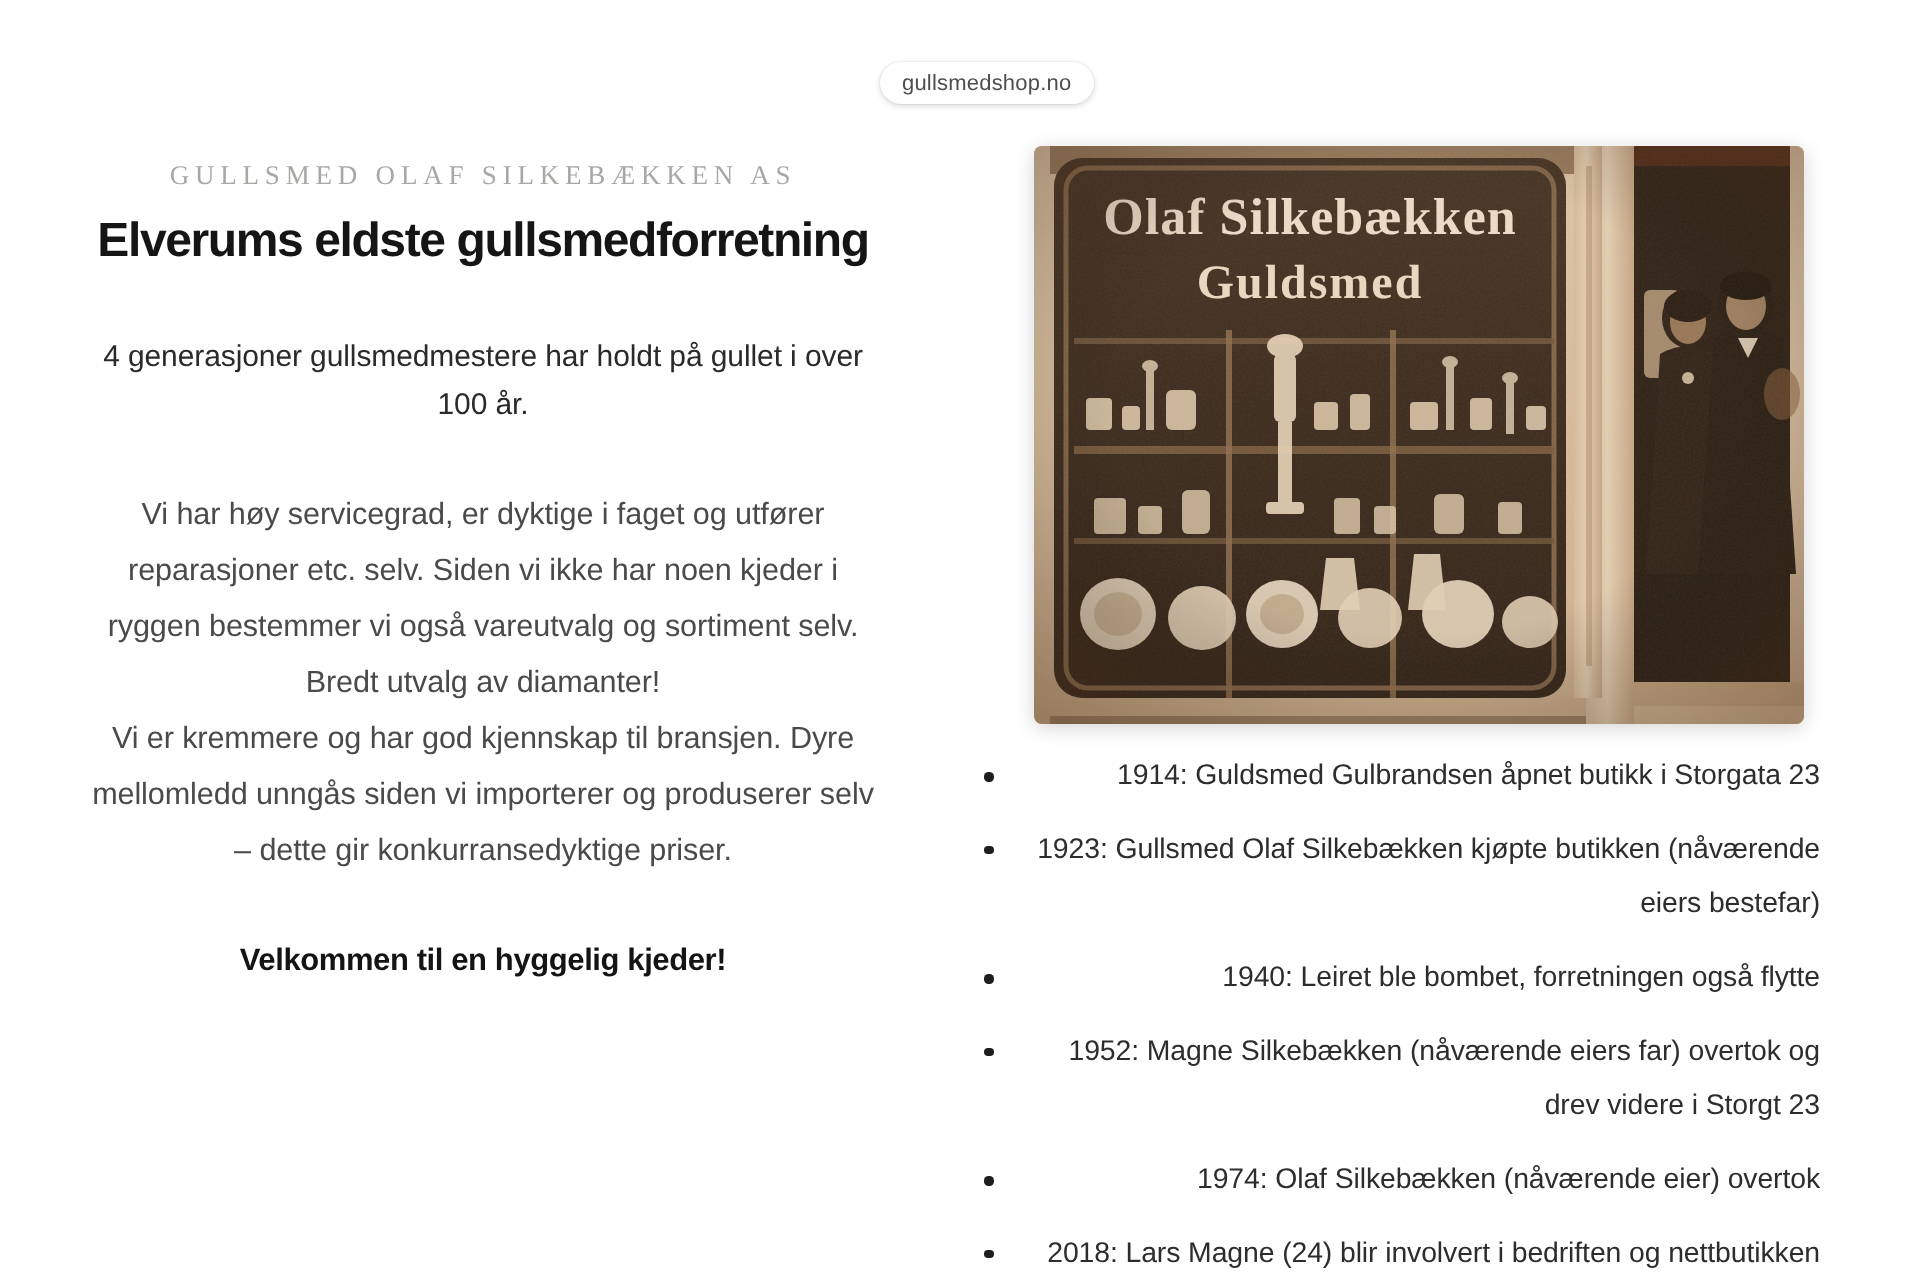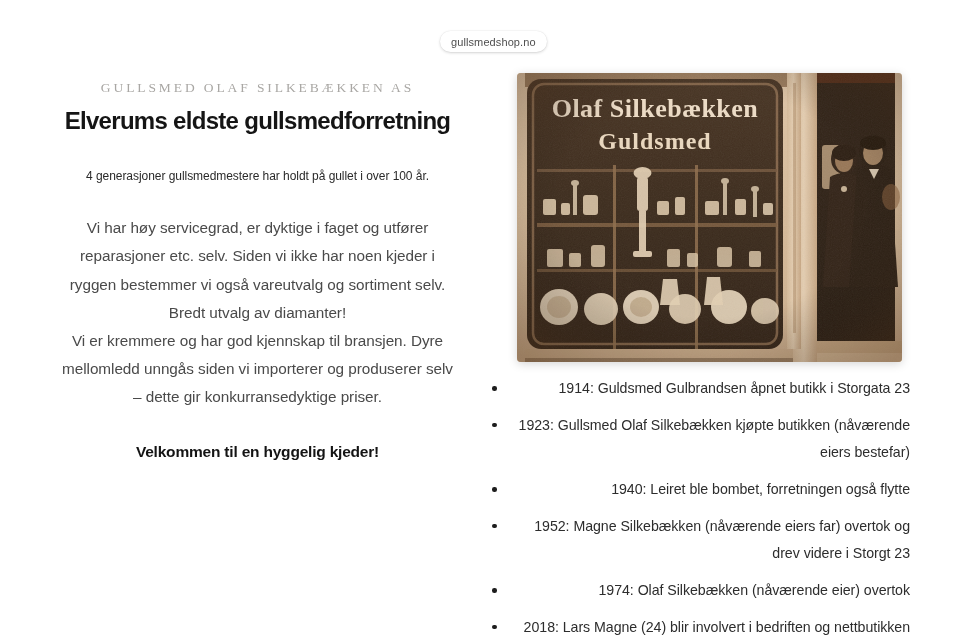--- a/index.html
+++ b/index.html
@@ -45,21 +45,21 @@
   
   .page {
     position: absolute;
     top: 30px; left: 0;
     width: 960px;
     height: 614px;
   }
 
   .col-left {
     position: absolute;
-    left: 60px;
+    left: 44px;
     top: 0;
     width: 395px;
     text-align: center;
   }
 
   .eyebrow {
     font-family: "Liberation Serif", serif;
     font-size: 13.5px;
     letter-spacing: 2.9px;
     color: #a9a7a4;
@@ -73,21 +73,21 @@
     font-family: "Liberation Sans", sans-serif;
     font-weight: 700;
     font-size: 24px;
     line-height: 1.08;
     letter-spacing: -0.7px;
     color: #151515;
     margin: 12px 0 0 0;
   }
 
   .lead {
-    font-size: 12px;
+    font-size: 15px;
     line-height: 1.62;
     color: #2a2a2a;
     margin: 33px 0 0 0;
     letter-spacing: -0.05px;
   }
 
   .body-copy {
     font-size: 15.3px;
     line-height: 1.84;
     color: #4a4a4a;

